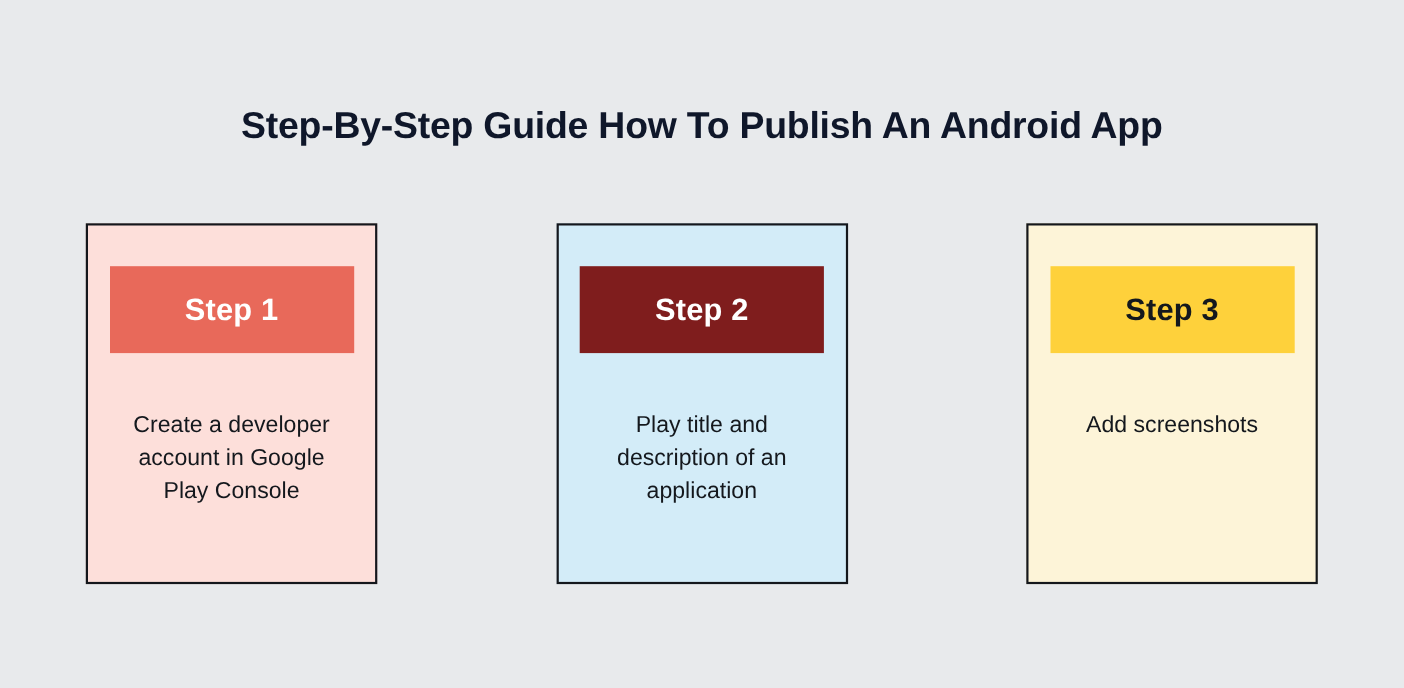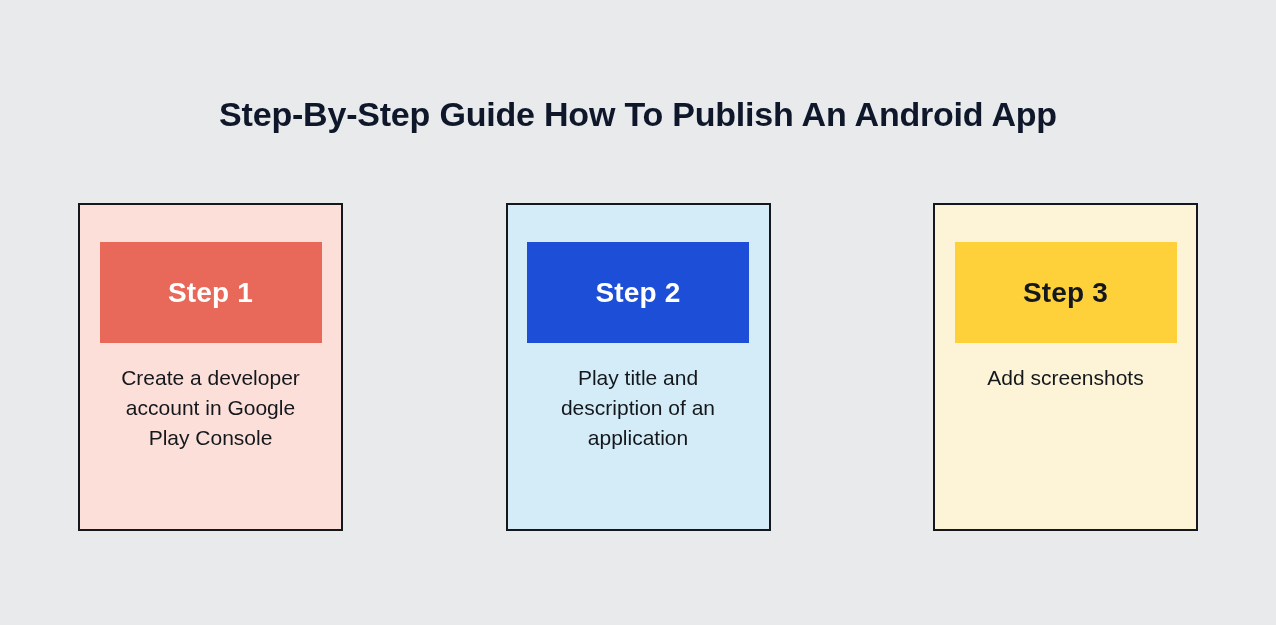--- a/index.html
+++ b/index.html
@@ -50,33 +50,33 @@
     height: 328px;
     border: 2px solid #14171c;
     display: flex;
     flex-direction: column;
     align-items: center;
     position: relative;
   }
   .card-header {
     box-sizing: border-box;
     width: 222px;
-    height: 101px;
+    height: 79px;
     margin-top: 37px;
     display: flex;
     align-items: center;
     justify-content: center;
     font-size: 28px;
     font-weight: bold;
     letter-spacing: 0.2px;
   }
   .card-body {
     box-sizing: border-box;
     width: 215px;
-    margin-top: 20px;
+    margin-top: 51px;
     text-align: center;
     font-size: 21px;
     line-height: 30px;
     color: #14181d;
     font-weight: normal;
   }
   .card-body.single-line {
   }
   .card-body.tall {
     margin-top: 28px;
@@ -90,21 +90,21 @@
   <div class="page-title" style="color: #0f172a;">Step-By-Step Guide How To Publish An Android App</div>
 
   <div class="cards">
 
     <div class="card" style="background: rgb(253, 223, 218); border-color: rgb(20, 23, 28);">
       <div class="card-header" style="background: rgb(232, 105, 90); color: rgb(255, 255, 255);">Step 1</div>
       <div class="card-body">Create a developer account in Google Play Console</div>
     </div>
 
     <div class="card" style="background: rgb(211, 236, 248); border-color: rgb(20, 23, 28);">
-      <div class="card-header" style="background: #1d4ed8; color: rgb(255, 255, 255);">Step 2</div>
+      <div class="card-header" style="background: #7f1d1d; color: rgb(255, 255, 255);">Step 2</div>
       <div class="card-body">Play title and description of an application</div>
     </div>
 
     <div class="card" style="background: rgb(253, 244, 216); border-color: rgb(20, 23, 28);">
       <div class="card-header" style="background: rgb(254, 209, 59); color: rgb(20, 24, 29);">Step 3</div>
       <div class="card-body single-line">Add screenshots</div>
     </div>
 
 
   </div>

